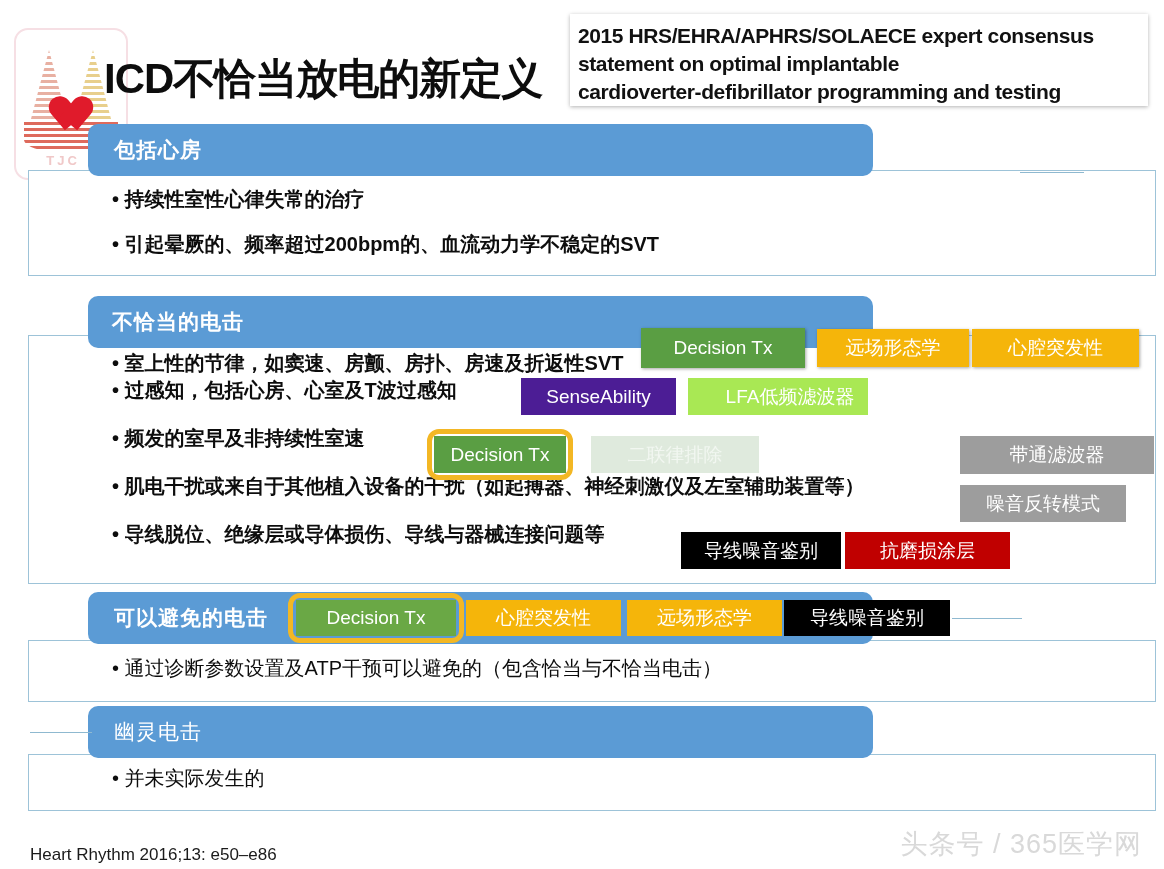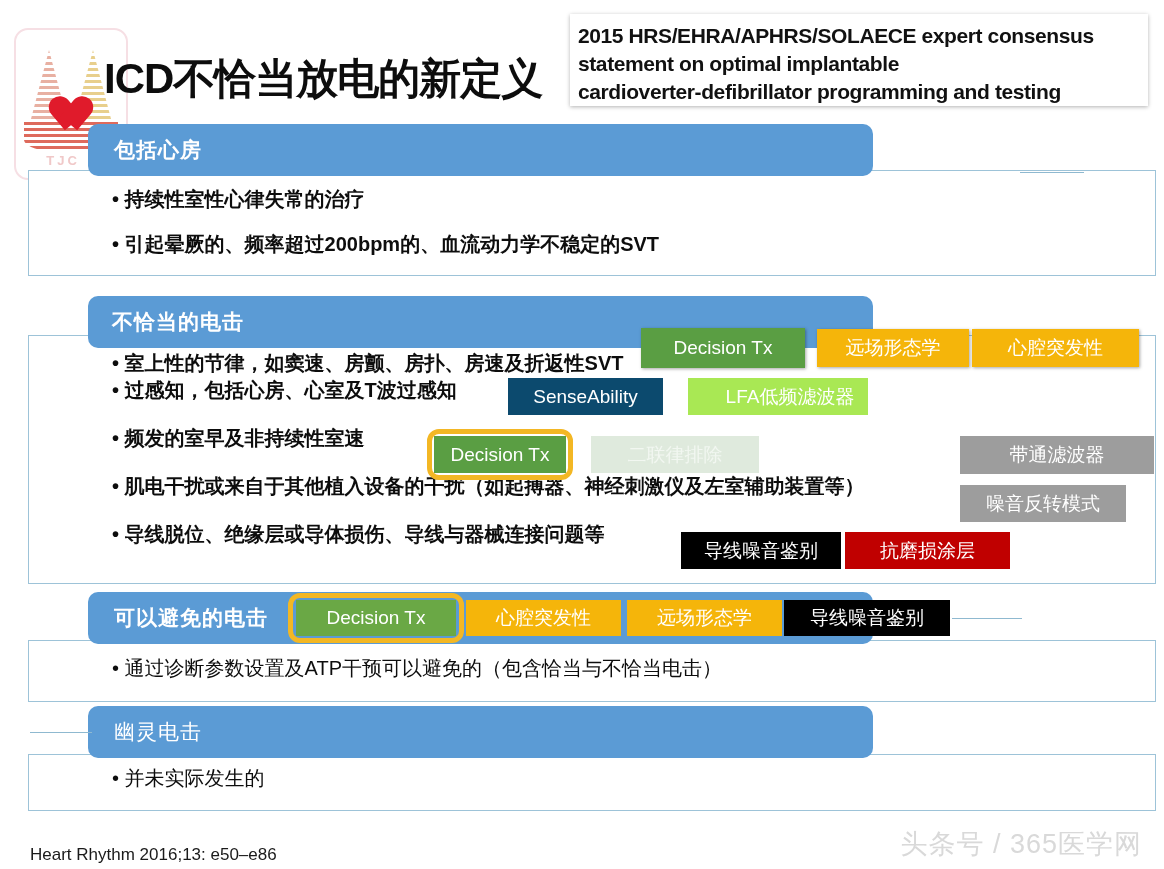--- a/index.html
+++ b/index.html
@@ -137,21 +137,21 @@
   <div class="tag sh" style="left:641px;top:328px;width:164px;height:40px;background:#5a9e43;">
     <span>Decision Tx</span>
   </div>
   <div class="tag sh" style="left:817px;top:329px;width:152px;height:38px;background:#f5b50a;">
     <span>远场形态学</span>
   </div>
   <div class="tag sh" style="left:972px;top:329px;width:167px;height:38px;background:#f5b50a;">
     <span>心腔突发性</span>
   </div>
 
-  <div class="tag" style="left:508px;top:378px;width:155px;height:37px;background:#0c4a6e;">
+  <div class="tag" style="left:521px;top:378px;width:155px;height:37px;background:#4c1d95;">
     <span>SenseAbility</span>
   </div>
   <div class="tag" style="left:688px;top:378px;width:180px;height:37px;background:#a9e854;padding-left:24px;">
     <span>LFA低频滤波器</span>
   </div>
 
   <div class="ring" style="left:427px;top:429px;width:146px;height:51px;"></div>
   <div class="tag" style="left:434px;top:436px;width:132px;height:37px;background:#5a9e43;">
     <span>Decision Tx</span>
   </div>

